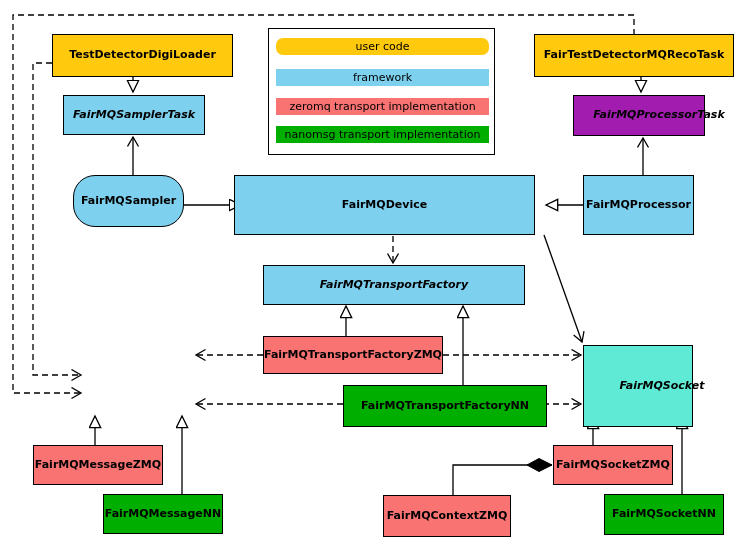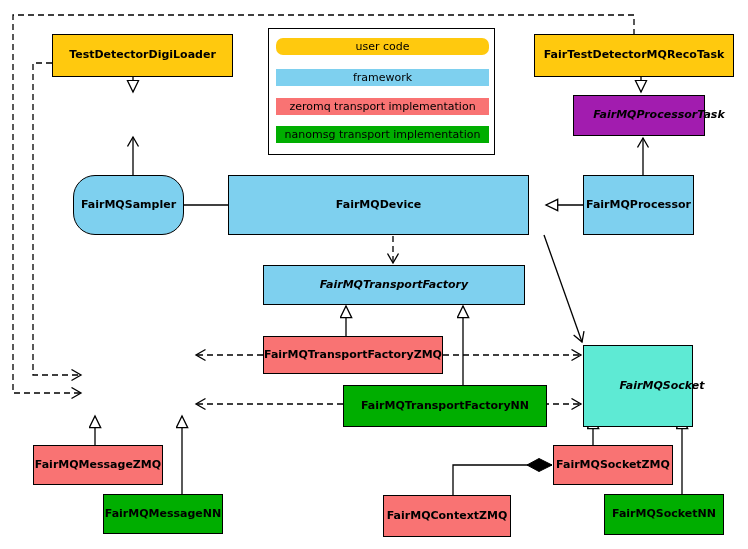--- a/index.html
+++ b/index.html
@@ -87,30 +87,33 @@
   </div>
 
   <div class="node" style="left: 52px; top: 34px; width: 181px; height: 43px; background-color: rgb(255, 201, 14);">
     <span>TestDetectorDigiLoader</span>
   </div>
 
   <div class="node" style="left: 534px; top: 34px; width: 200px; height: 43px; background-color: rgb(255, 201, 14);">
     <span>FairTestDetectorMQRecoTask</span>
   </div>
 
+  <div class="node abstract" style="left: 63px; top: 95px; width: 142px; height: 40px; background-color: rgb(126, 208, 239);">
+    <span>FairMQSamplerTask</span>
+  </div>
 
   <div class="node abstract" style="left: 573px; top: 95px; width: 132px; height: 41px; background-color: #a21caf; padding-left: 40px;">
     <span>FairMQProcessorTask</span>
   </div>
 
-  <div class="node" style="left: 73px; top: 175px; width: 111px; height: 60px; background-color: rgb(126, 208, 239); border-radius: 22px;">
+  <div class="node" style="left: 73px; top: 175px; width: 111px; height: 52px; background-color: rgb(126, 208, 239); border-radius: 22px;">
     <span>FairMQSampler</span>
   </div>
 
-  <div class="node" style="left: 228px; top: 175px; width: 301px; height: 60px; background-color: rgb(126, 208, 239); justify-content: center;">
+  <div class="node" style="left: 234px; top: 175px; width: 301px; height: 60px; background-color: rgb(126, 208, 239); justify-content: center;">
     <span>FairMQDevice</span>
   </div>
 
   <div class="node" style="left: 583px; top: 175px; width: 111px; height: 60px; background-color: rgb(126, 208, 239);">
     <span>FairMQProcessor</span>
   </div>
 
   <div class="node abstract" style="left: 263px; top: 265px; width: 262px; height: 40px; background-color: rgb(126, 208, 239);">
     <span>FairMQTransportFactory</span>
   </div>

